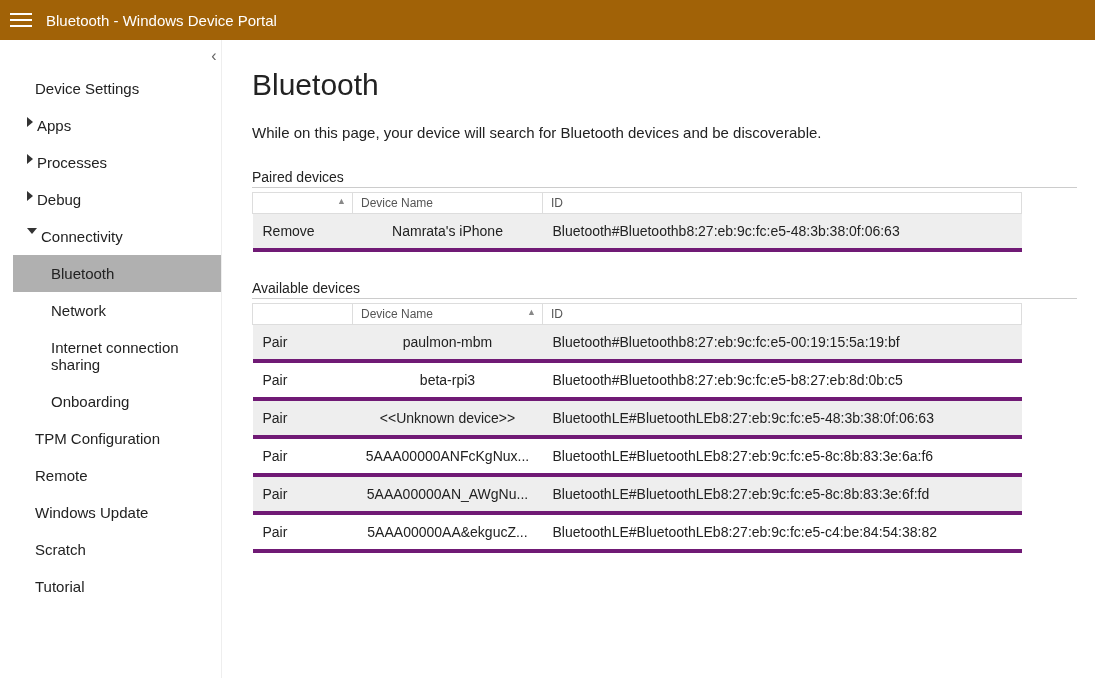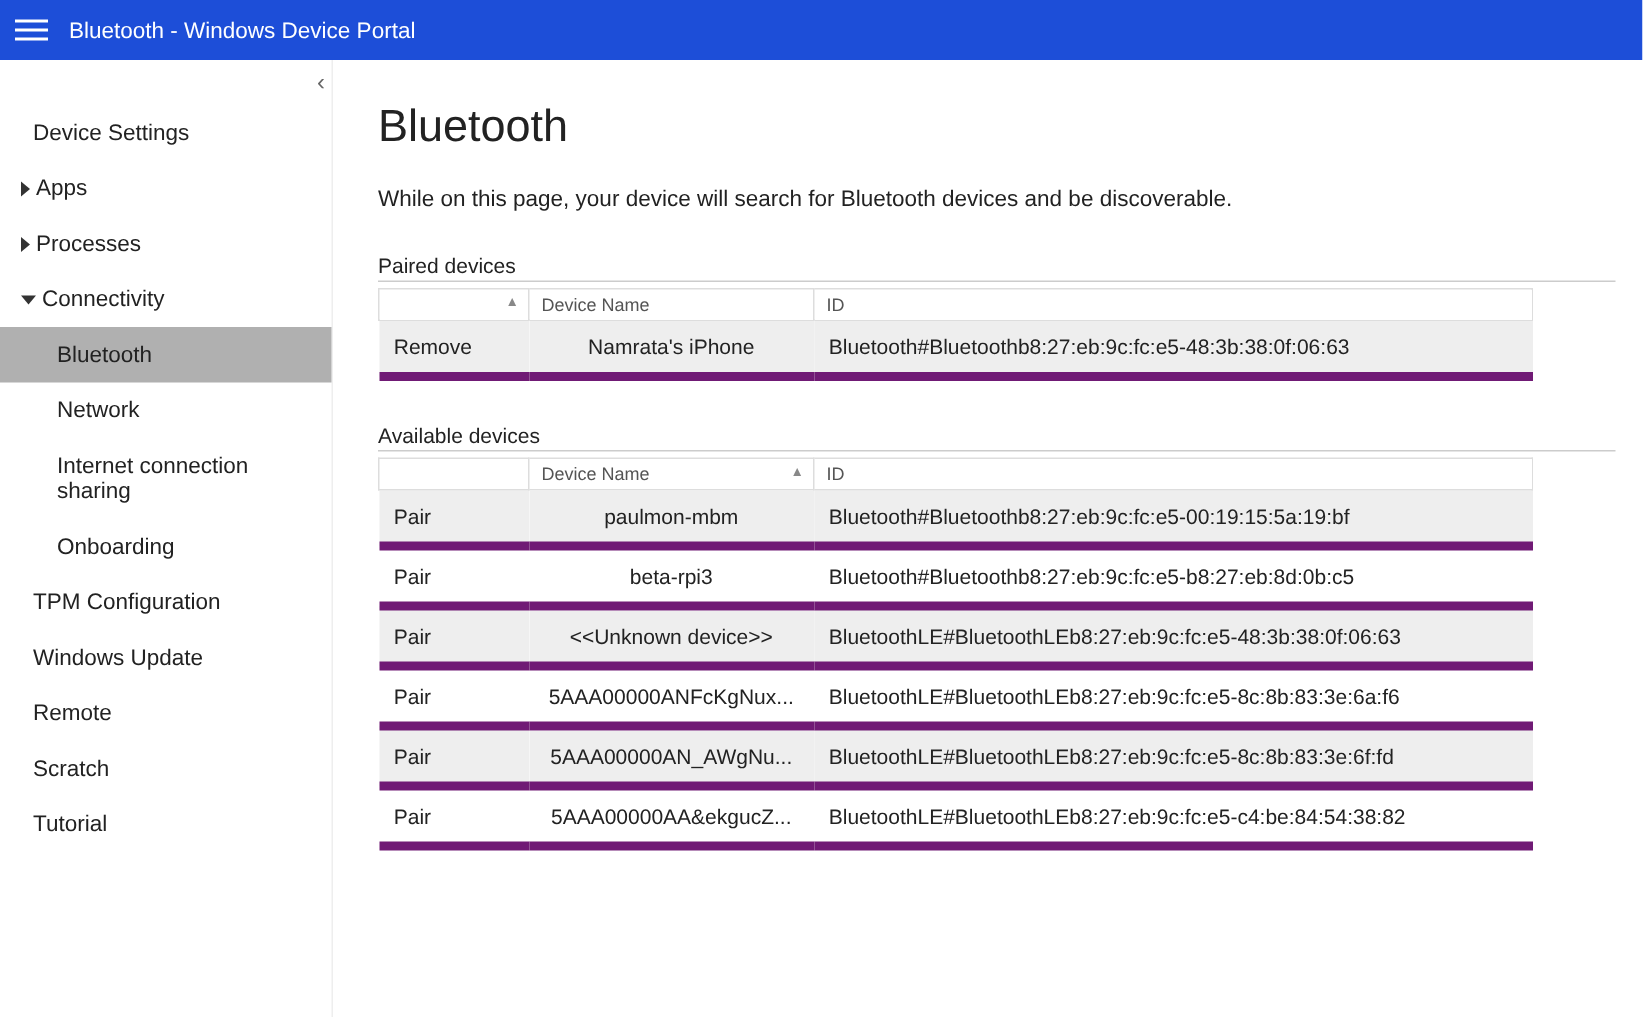--- a/index.html
+++ b/index.html
@@ -7,21 +7,21 @@
     margin: 0; padding: 0;
     font-family: "Segoe UI", "Segoe UI Light", Arial, sans-serif;
     font-size: 14px;
     color: #222;
     background: #fff;
     width: 1095px;
     height: 678px;
     overflow: hidden;
   }
   .topbar {
-    background: #1d4ed8;
+    background: #a16207;
     color: #fff;
     height: 40px;
     display: flex;
     align-items: center;
     padding: 0 10px;
   }
   .hamburger {
     width: 22px; height: 22px;
     display: flex; flex-direction: column; justify-content: center;
     gap: 4px;
@@ -42,21 +42,22 @@
     padding-top: 30px;
     position: relative;
     flex-shrink: 0;
   }
   .nav-item {
     padding: 10px 14px 10px 14px;
     font-size: 15px;
     color: #222;
     cursor: pointer;
     display: flex;
-    align-items: center;
+    align-items: flex-start;
+    margin-left: 13px;
   }
   .nav-item .caret {
     display: inline-block;
     width: 0; height: 0;
     margin-right: 4px;
   }
   .caret.right {
     border-top: 5px solid transparent;
     border-bottom: 5px solid transparent;
     border-left: 6px solid #333;
@@ -124,21 +125,21 @@
   table.devices th.name { width: 190px; margin-top: 32px; }
   table.devices th .sort {
     position: absolute;
     right: 6px;
     top: 3px;
     font-size: 9px;
     color: #888;
   }
   table.devices td {
     padding: 9px 10px;
-    border-bottom: 6px solid #701a75;
+    border-bottom: 4px solid #701a75;
   }
   table.devices tr.row:nth-child(odd) td { background: #eee; }
   table.devices tr.row:nth-child(even) td { background: #fff; }
   .linkish { color: #222; cursor: pointer; }
   .ellipsis {
     max-width: 180px;
     white-space: nowrap;
     overflow: hidden;
     text-overflow: ellipsis;
     text-align: center;
@@ -165,43 +166,47 @@
     </div>
     <div class="nav-item">
       <span class="caret right"></span>
       <span>Apps</span>
     </div>
     <div class="nav-item">
       <span class="caret right"></span>
       <span>Processes</span>
     </div>
     <div class="nav-item">
+      <span class="caret right"></span>
+      <span>Debug</span>
+    </div>
+    <div class="nav-item">
       <span class="caret down"></span>
       <span>Connectivity</span>
     </div>
       <div class="nav-item nav-sub selected">
         <span>Bluetooth</span>
       </div>
       <div class="nav-item nav-sub">
         <span>Network</span>
       </div>
       <div class="nav-item nav-sub">
         <span>Internet connection sharing</span>
       </div>
       <div class="nav-item nav-sub">
         <span>Onboarding</span>
       </div>
     <div class="nav-item no-caret">
       <span>TPM Configuration</span>
     </div>
     <div class="nav-item no-caret">
+      <span>Remote</span>
+    </div>
+    <div class="nav-item no-caret">
       <span>Windows Update</span>
-    </div>
-    <div class="nav-item no-caret">
-      <span>Remote</span>
     </div>
     <div class="nav-item no-caret">
       <span>Scratch</span>
     </div>
     <div class="nav-item no-caret">
       <span>Tutorial</span>
     </div>
   </nav>
 
   <main class="main">

